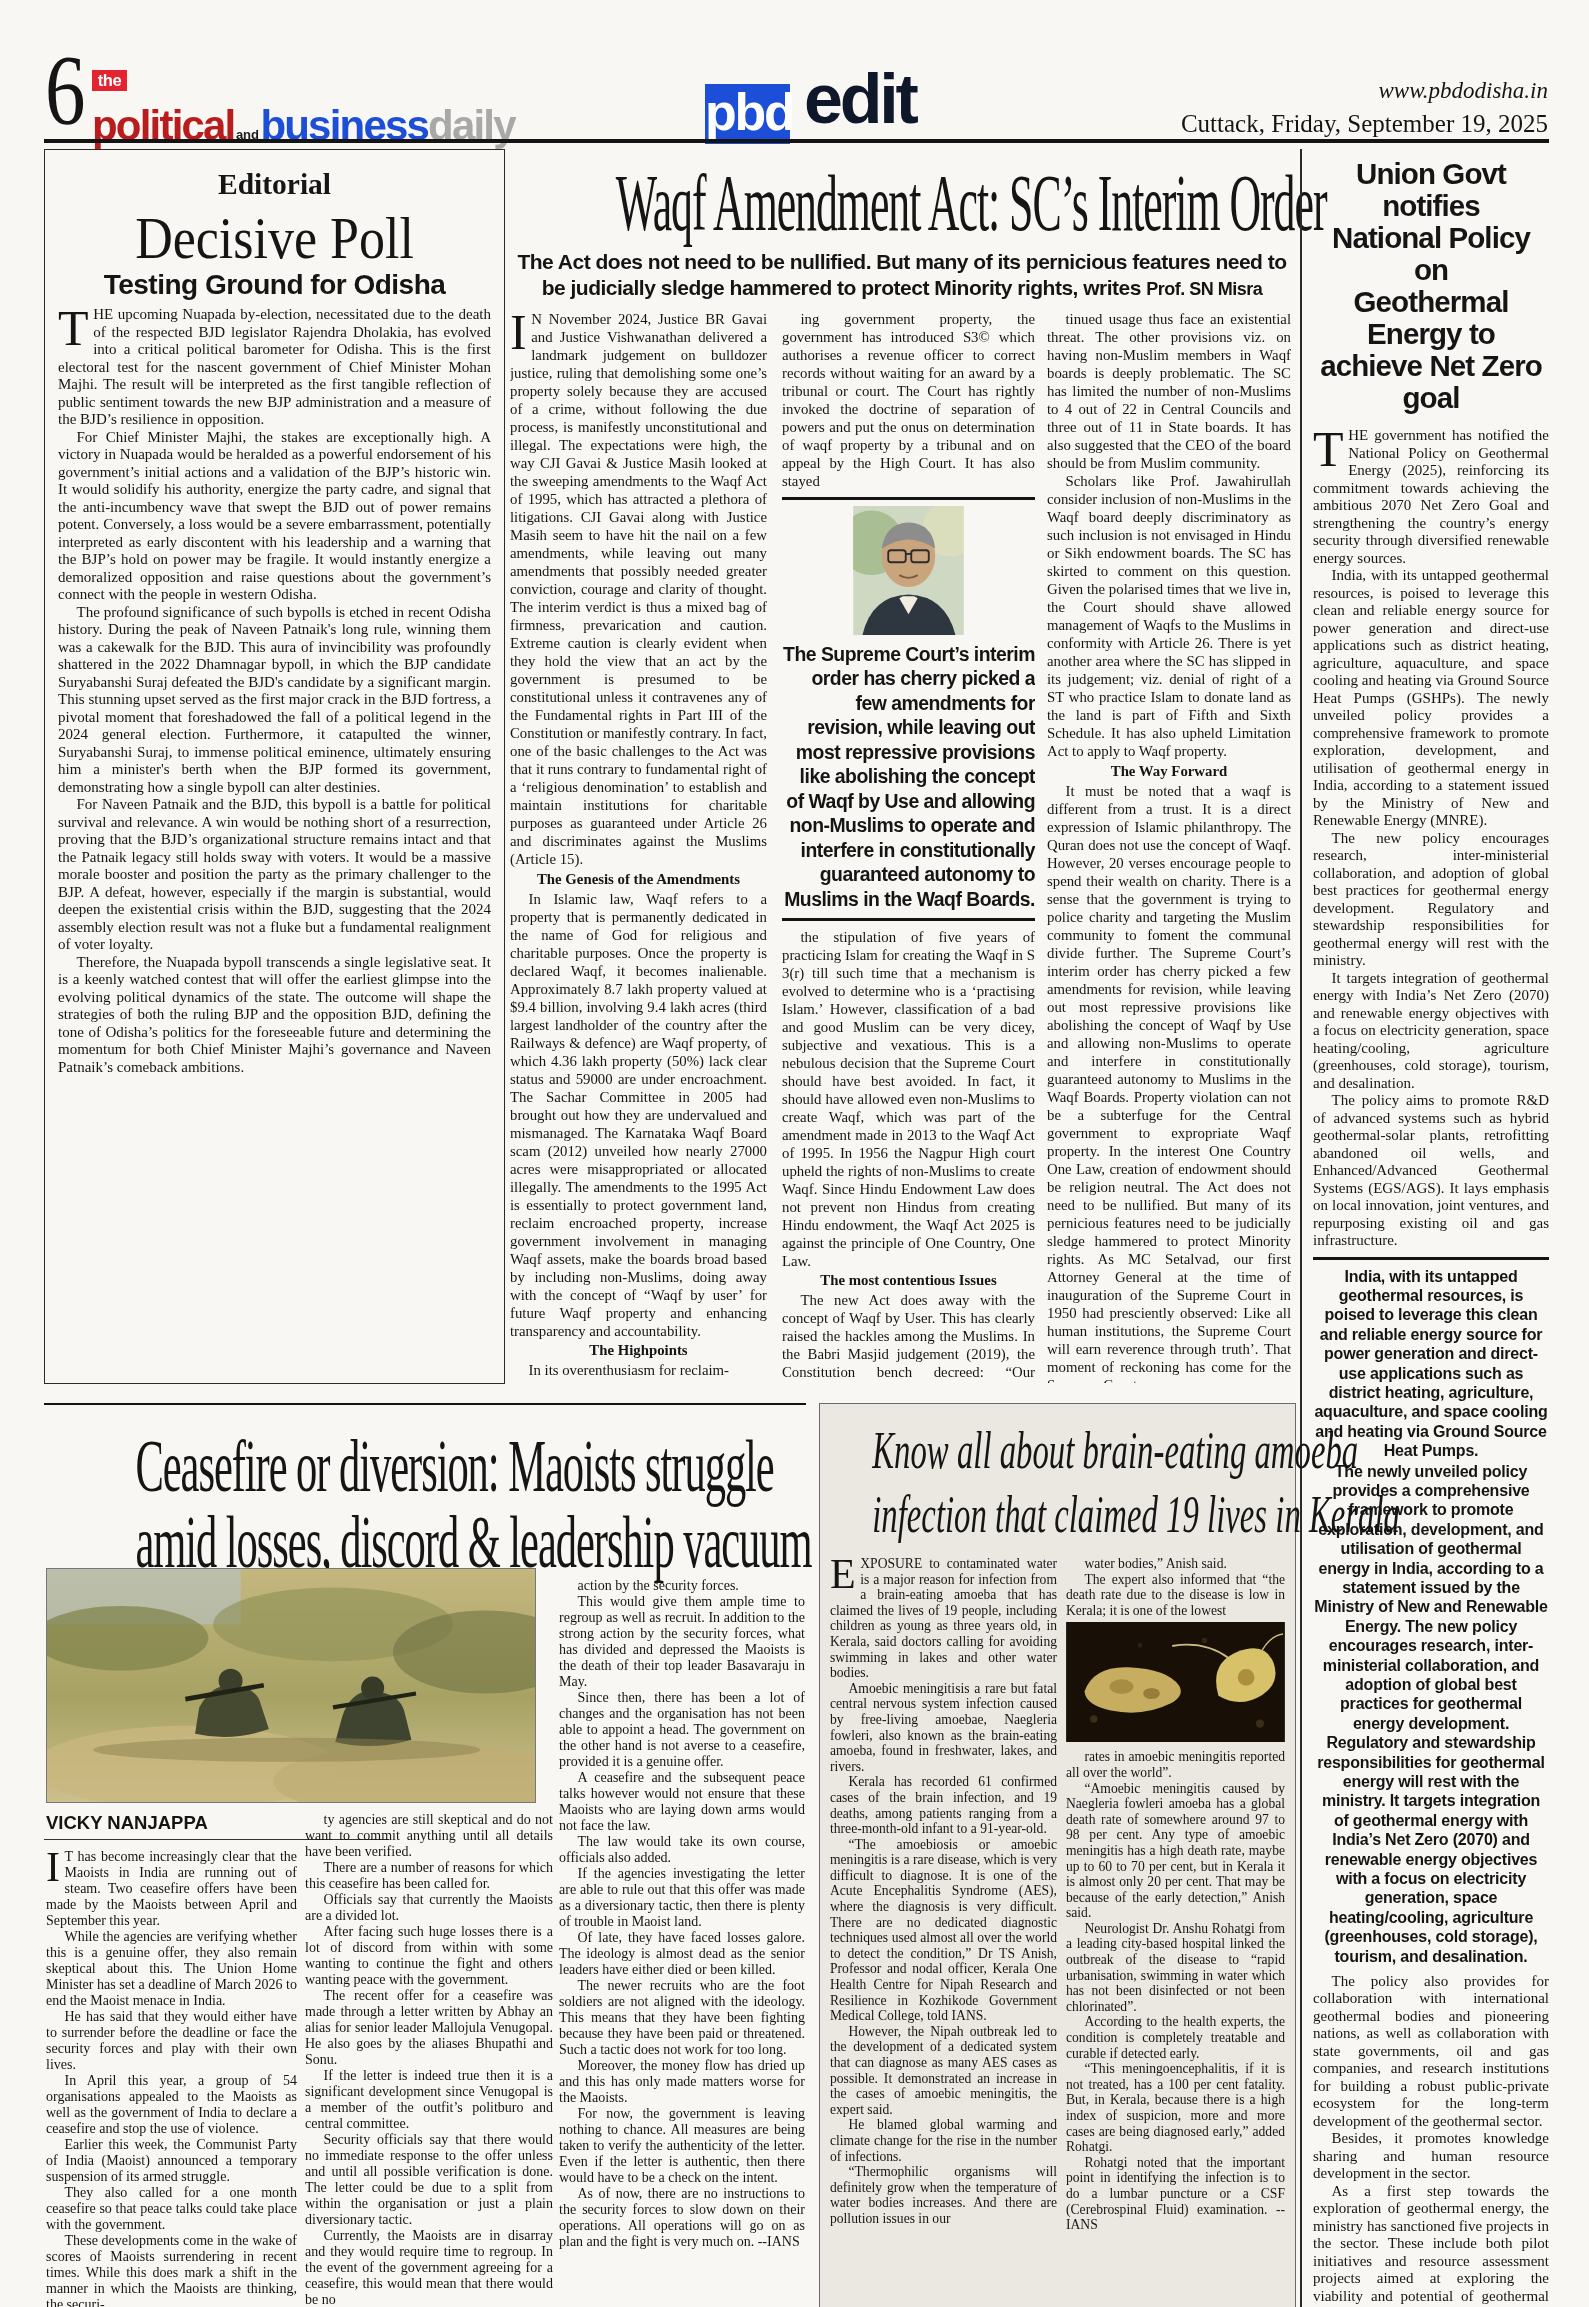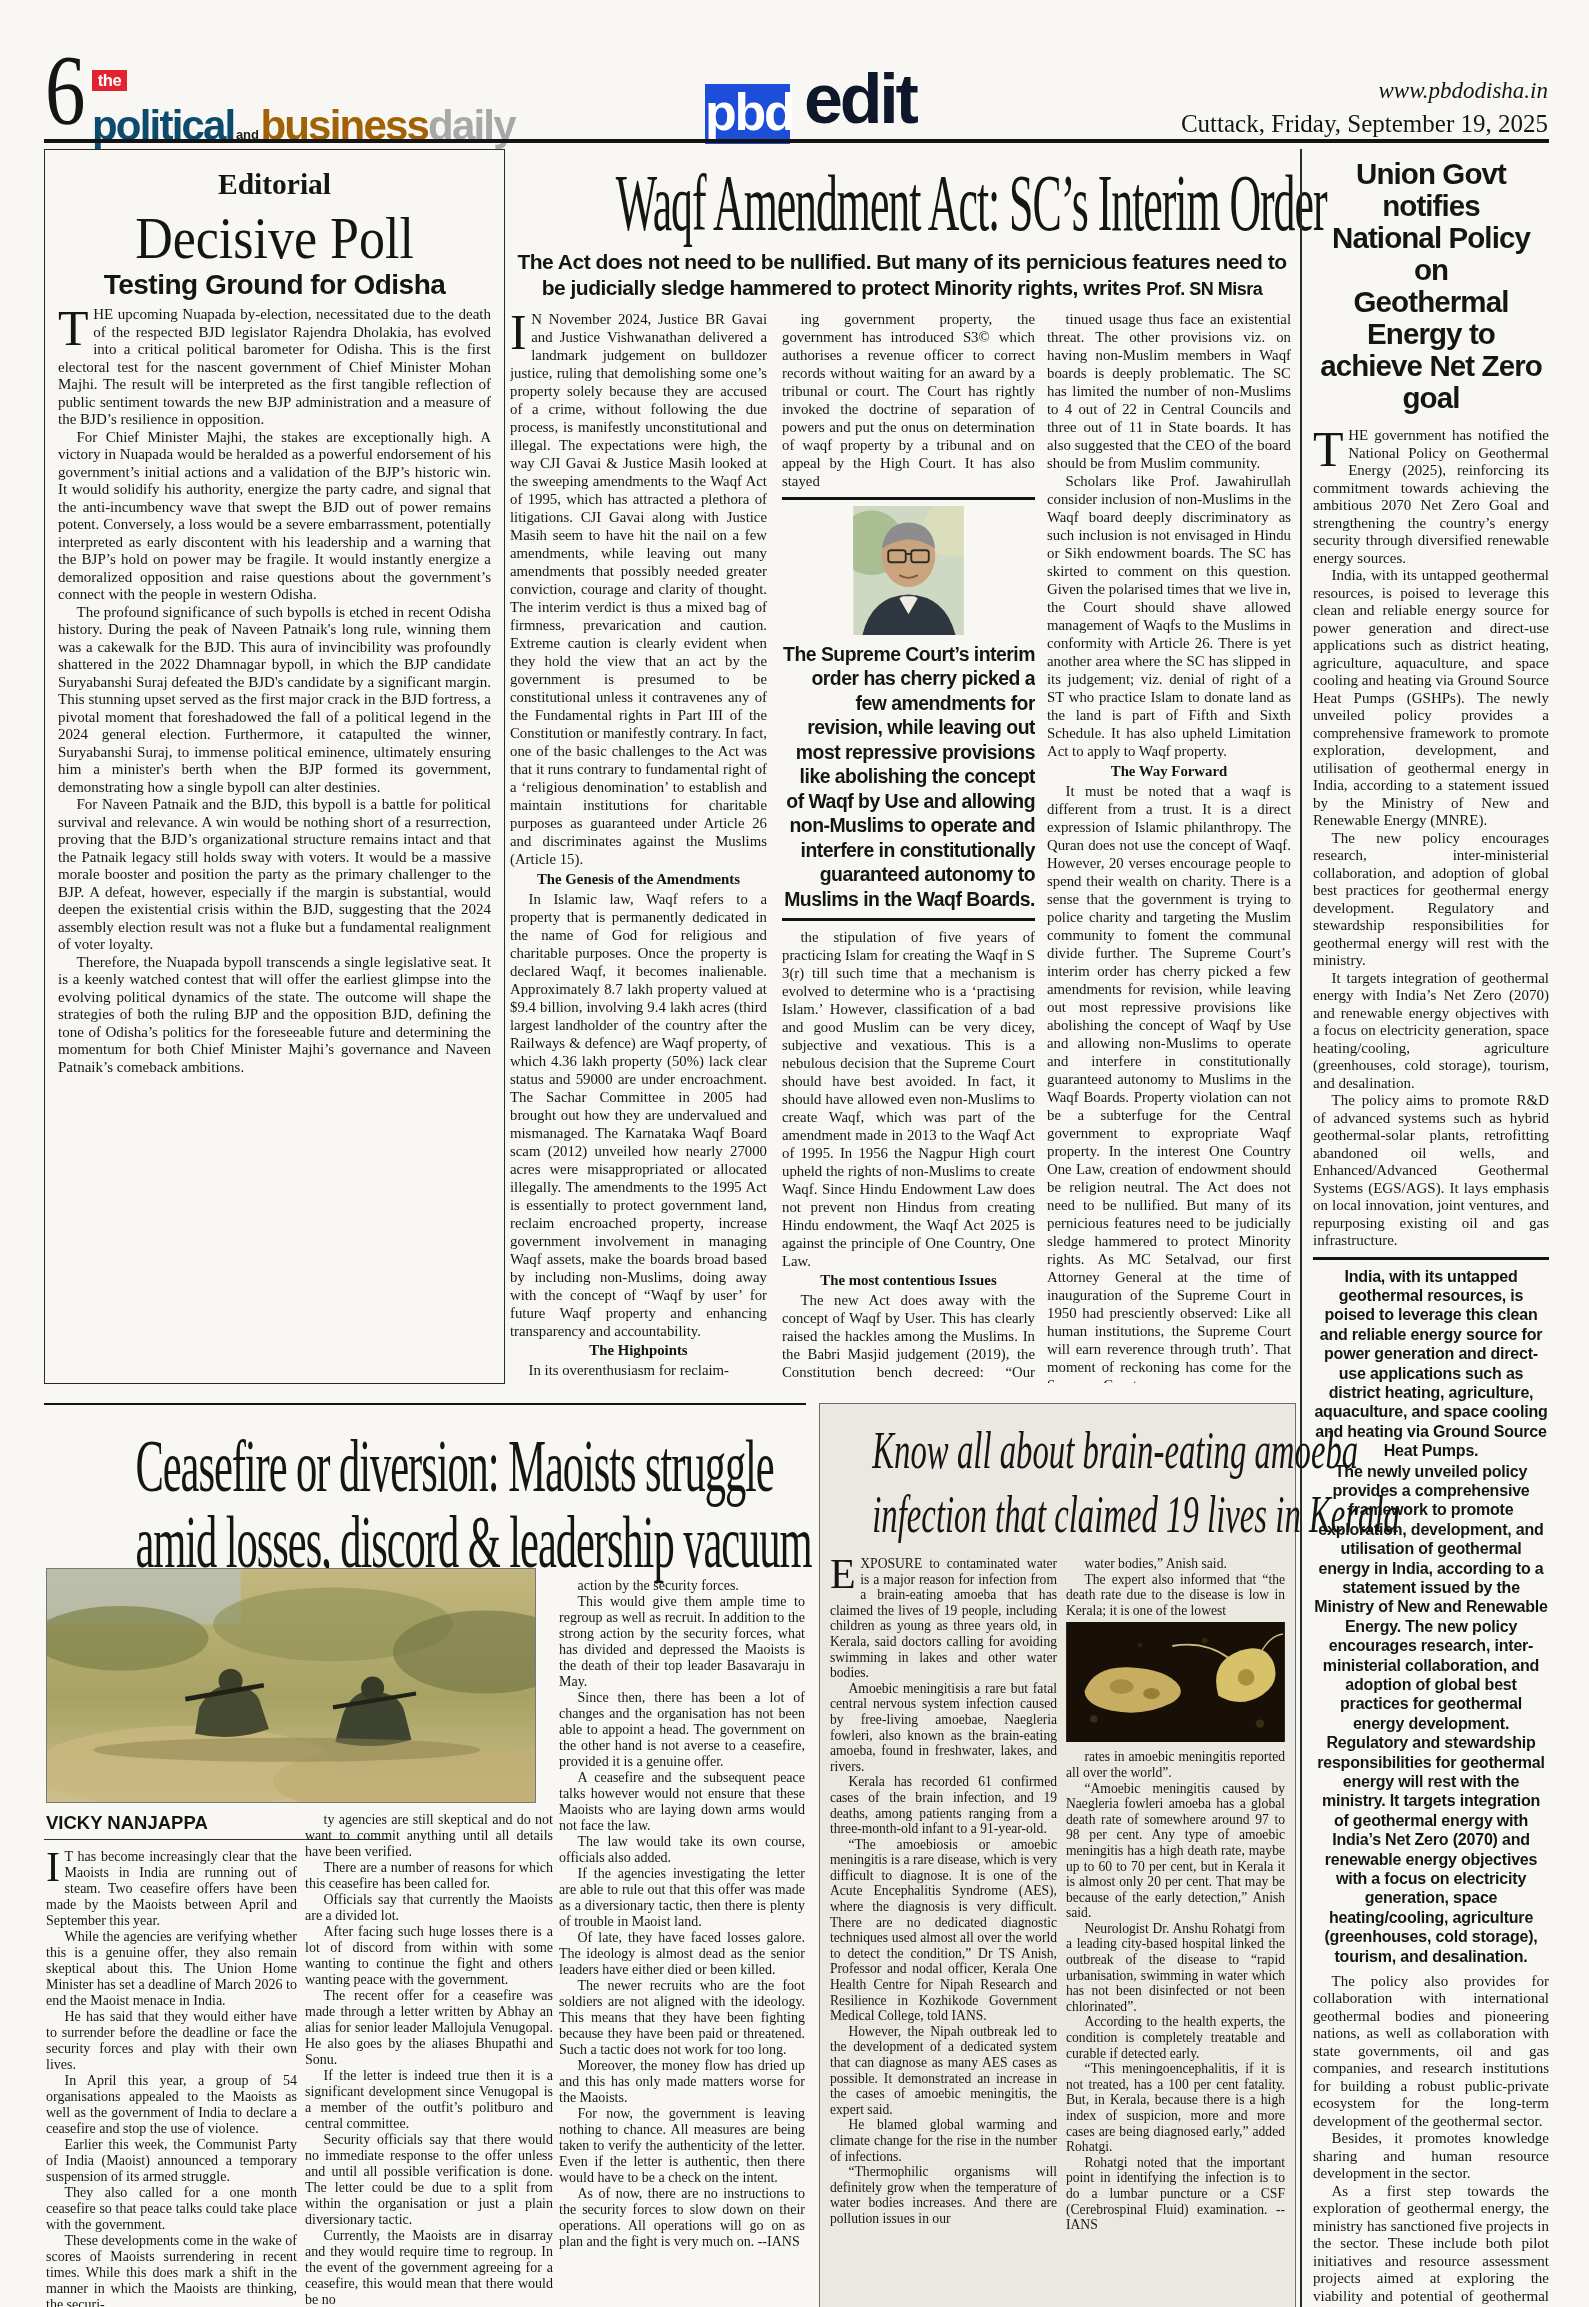--- a/index.html
+++ b/index.html
@@ -6,23 +6,23 @@
   #page{position:relative;width:1589px;height:2452px;background:#f8f7f3;color:#151515;
         font-family:"Liberation Serif","DejaVu Serif",serif;overflow:hidden;}
   .abs{position:absolute;}
   .sans{font-family:"Liberation Sans","DejaVu Sans",sans-serif;}
   
   .pagenum{left:45px;top:41px;font-size:81px;line-height:1;transform:scaleY(1.22);transform-origin:top left;}
   .logo-the{left:92px;top:70px;width:35px;height:21px;background:#e32430;color:#fff;
             font-weight:bold;font-size:16.6px;text-align:center;line-height:21px;letter-spacing:-0.5px;}
   .logo-row{left:92px;top:109px;display:flex;align-items:flex-end;font-weight:bold;
             font-size:42px;line-height:0.8;letter-spacing:-1.8px;white-space:nowrap;}
-  .logo-political{color:#0c4a6e;}
+  .logo-political{color:#b91c1c;}
   .logo-and{font-size:13px;line-height:1;margin:0 1.4px 1.8px 1.4px;letter-spacing:0;color:#1b1b1b;}
-  .logo-business{color:#a16207;}
+  .logo-business{color:#1d4ed8;}
   .logo-daily{color:#a8a8a8;}
   .pbd-box{left:705px;top:84px;width:85px;height:60px;background:#1d4ed8;color:#fff;
            font-weight:bold;font-size:52px;text-align:center;line-height:57px;letter-spacing:-2.3px;}
   .edit-word{left:804px;top:64px;font-weight:bold;font-size:70px;line-height:1;letter-spacing:-3.2px;color:#0f172a;}
   .website{right:41px;top:78px;font-style:italic;font-size:23px;}
   .dateline{right:41px;top:110px;font-size:25px;text-align:center;}
   .header-rule{left:44px;top:139px;width:1505px;height:3.7px;background:#141414;}
   
   .ed-box{left:44px;top:149px;width:459px;height:1233px;border:1.4px solid #2a2a2a;background:#f8f7f3;}
   .ed-label{left:0;top:17.5px;width:100%;text-align:center;font-size:29.5px;font-weight:bold;}

